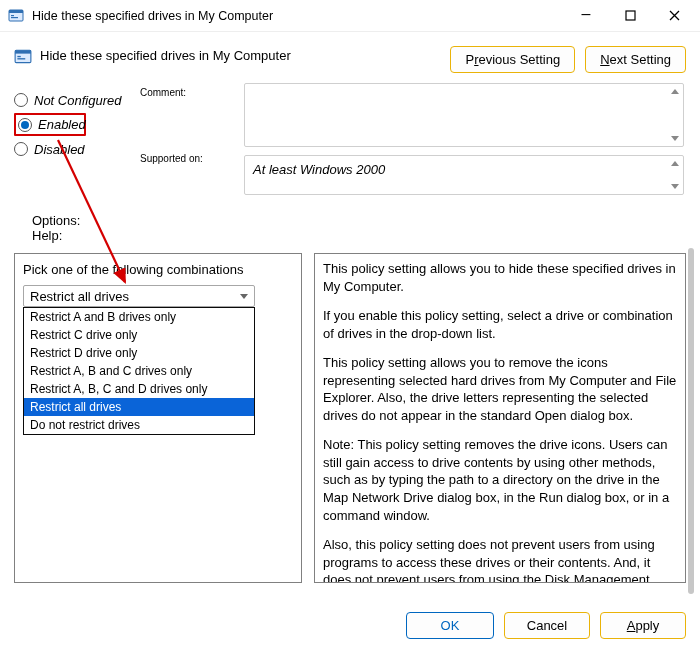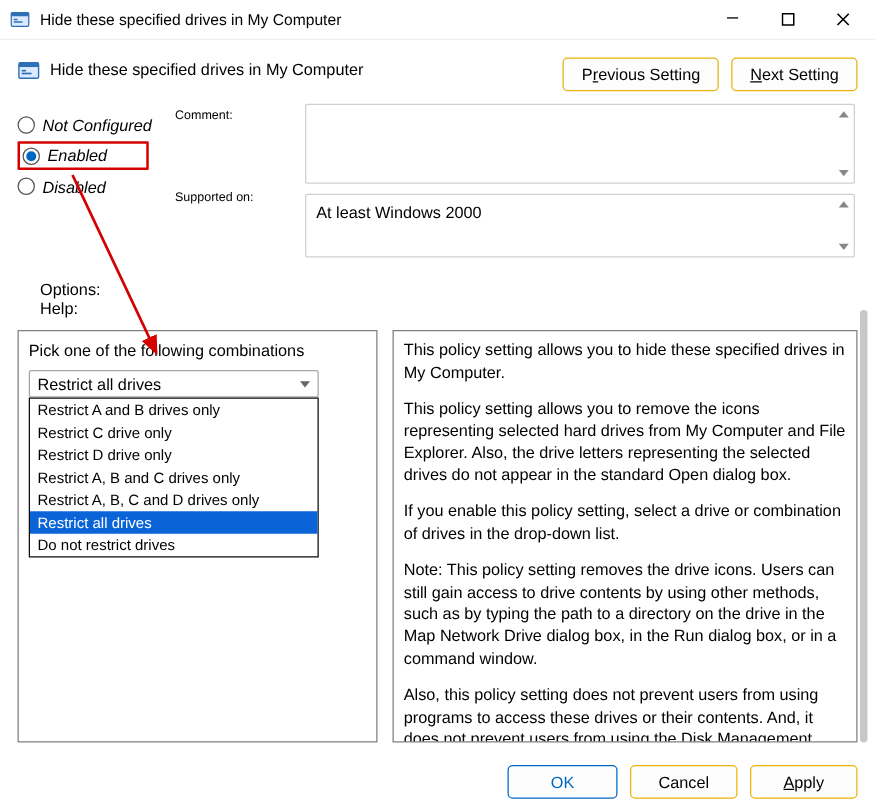--- a/index.html
+++ b/index.html
@@ -102,21 +102,21 @@
   .labels-col .lbl2 { height: 34px; display:flex; align-items:flex-start; padding-top:4px;}
   .fields-col { flex: 1; display: flex; flex-direction: column; gap: 8px; }
   .comment-box, .supported-box {
     border: 1px solid #cfcfcf;
     border-radius: 2px;
     background: #fff;
     position: relative;
     width: 440px;
   }
   .comment-box { height: 64px; }
-  .supported-box { height: 51px; display:flex; align-items:flex-start; padding: 6px 22px 6px 8px;}
+  .supported-box { height: 40px; display:flex; align-items:flex-start; padding: 6px 22px 6px 8px; font-style: italic;}
   .tri-up, .tri-down {
     position: absolute; right: 4px;
     width: 0; height: 0; border-left: 4px solid transparent; border-right: 4px solid transparent;
   }
   .tri-up { top: 5px; border-bottom: 5px solid #888; }
   .tri-down { bottom: 5px; border-top: 5px solid #888; }
 
   
   .section-labels {
     display: flex; padding: 14px 14px 4px 32px;
@@ -241,21 +241,21 @@
     <button class="btn"><span></span><span class="ul">N</span><span>ext Setting</span></button>
   </div>
 </div>
 
 <div class="config">
   <div class="radios">
     <div class="radio-row">
       <span class="radio"></span>
       <span>Not <span class="ul">C</span>onfigured</span>
     </div>
-    <div class="enabled-box" style="width:105px;">
+    <div class="enabled-box" style="width:72px;">
       <div class="radio-row" style="height:auto;">
         <span class="radio checked"></span>
         <span><span class="ul">E</span>nabled</span>
       </div>
     </div>
     <div class="radio-row">
       <span class="radio"></span>
       <span><span class="ul">D</span>isabled</span>
     </div>
   </div>
@@ -297,22 +297,22 @@
         <div class="opt">Restrict A, B and C drives only</div>
         <div class="opt">Restrict A, B, C and D drives only</div>
         <div class="opt selected">Restrict all drives</div>
         <div class="opt">Do not restrict drives</div>
       </div>
   </div>
 
   <div class="panel help-panel">
     <div class="help-text">
       <p>This policy setting allows you to hide these specified drives in My Computer.</p>
+      <p>If you enable this policy setting, select a drive or combination of drives in the drop-down list.</p>
       <p>This policy setting allows you to remove the icons representing selected hard drives from My Computer and File Explorer. Also, the drive letters representing the selected drives do not appear in the standard Open dialog box.</p>
-      <p>If you enable this policy setting, select a drive or combination of drives in the drop-down list.</p>
       <p>Note: This policy setting removes the drive icons. Users can still gain access to drive contents by using other methods, such as by typing the path to a directory on the drive in the Map Network Drive dialog box, in the Run dialog box, or in a command window.</p>
       <p>Also, this policy setting does not prevent users from using programs to access these drives or their contents. And, it does not prevent users from using the Disk Management snap-in to view and change drive characteristics.</p>
     </div>
   </div>
 </div>
 
 <div class="outer-scroll"></div>
 
 <svg class="arrow-svg" width="110" height="170">
   <defs>

